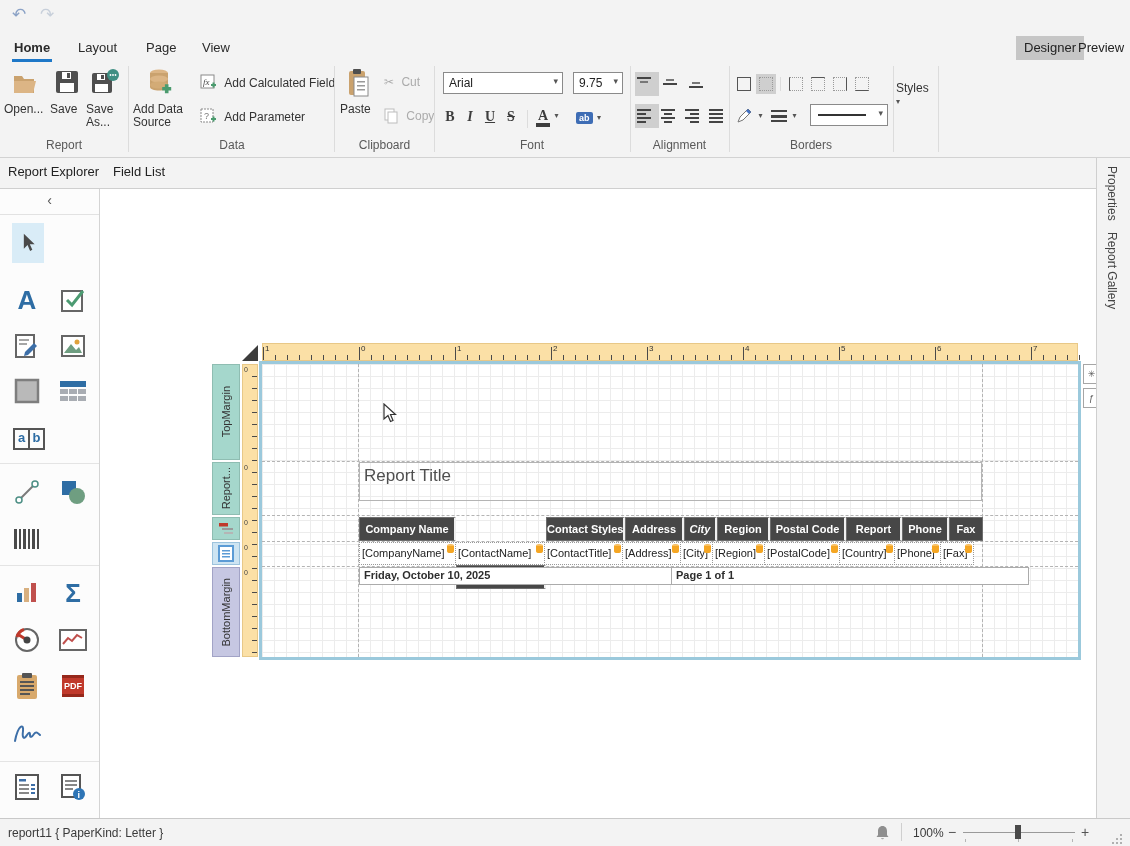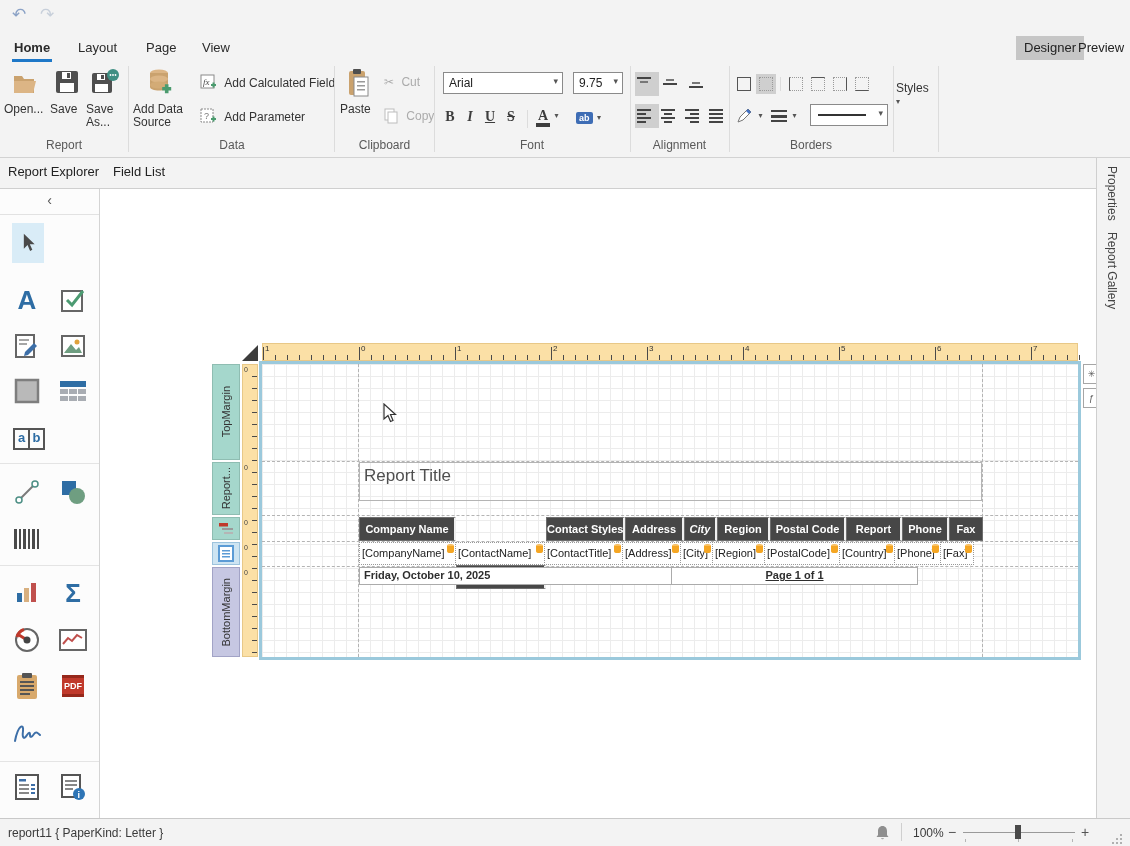--- a/index.html
+++ b/index.html
@@ -667,21 +667,21 @@
           <div class="td" style="width: 33px;"><span>[City]</span><span class="dbtag"></span></div>
           <div class="td" style="width: 53px;"><span>[Region]</span><span class="dbtag"></span></div>
           <div class="td" style="width: 76px;"><span>[PostalCode]</span><span class="dbtag"></span></div>
           <div class="td" style="width: 56px;"><span>[Country]</span><span class="dbtag"></span></div>
           <div class="td" style="width: 47px;"><span>[Phone]</span><span class="dbtag"></span></div>
           <div class="td" style="width: 34px;"><span>[Fax]</span><span class="dbtag"></span></div>
         </div>
 
       <div class="trow" style="top:203px;">
         <div class="fcell" style="width:313px;">Friday, October 10, 2025</div>
-        <div class="fcell" style="width:247px; margin-left:-1px; text-align:center;text-decoration:underline;">Page 1 of 1</div>
+        <div class="fcell" style="width:358px; margin-left:-1px; text-align:left;">Page 1 of 1</div>
       </div>
     </div>
 
     <div class="adorner" style="left:983px; top:175px;">✳</div>
     <div class="adorner" style="left:983px; top:199px;">ƒ</div>
 
     <svg class="abs" style="left:283px; top:214px;" width="14" height="20" viewBox="0 0 14 20">
         <path d="M1 1 L1 16 L5 12.5 L7.5 18.5 L10 17.5 L7.5 11.5 L12.5 11.5 Z" fill="#fff" stroke="#333" stroke-width="1.2"></path>
       </svg>
   </div>

